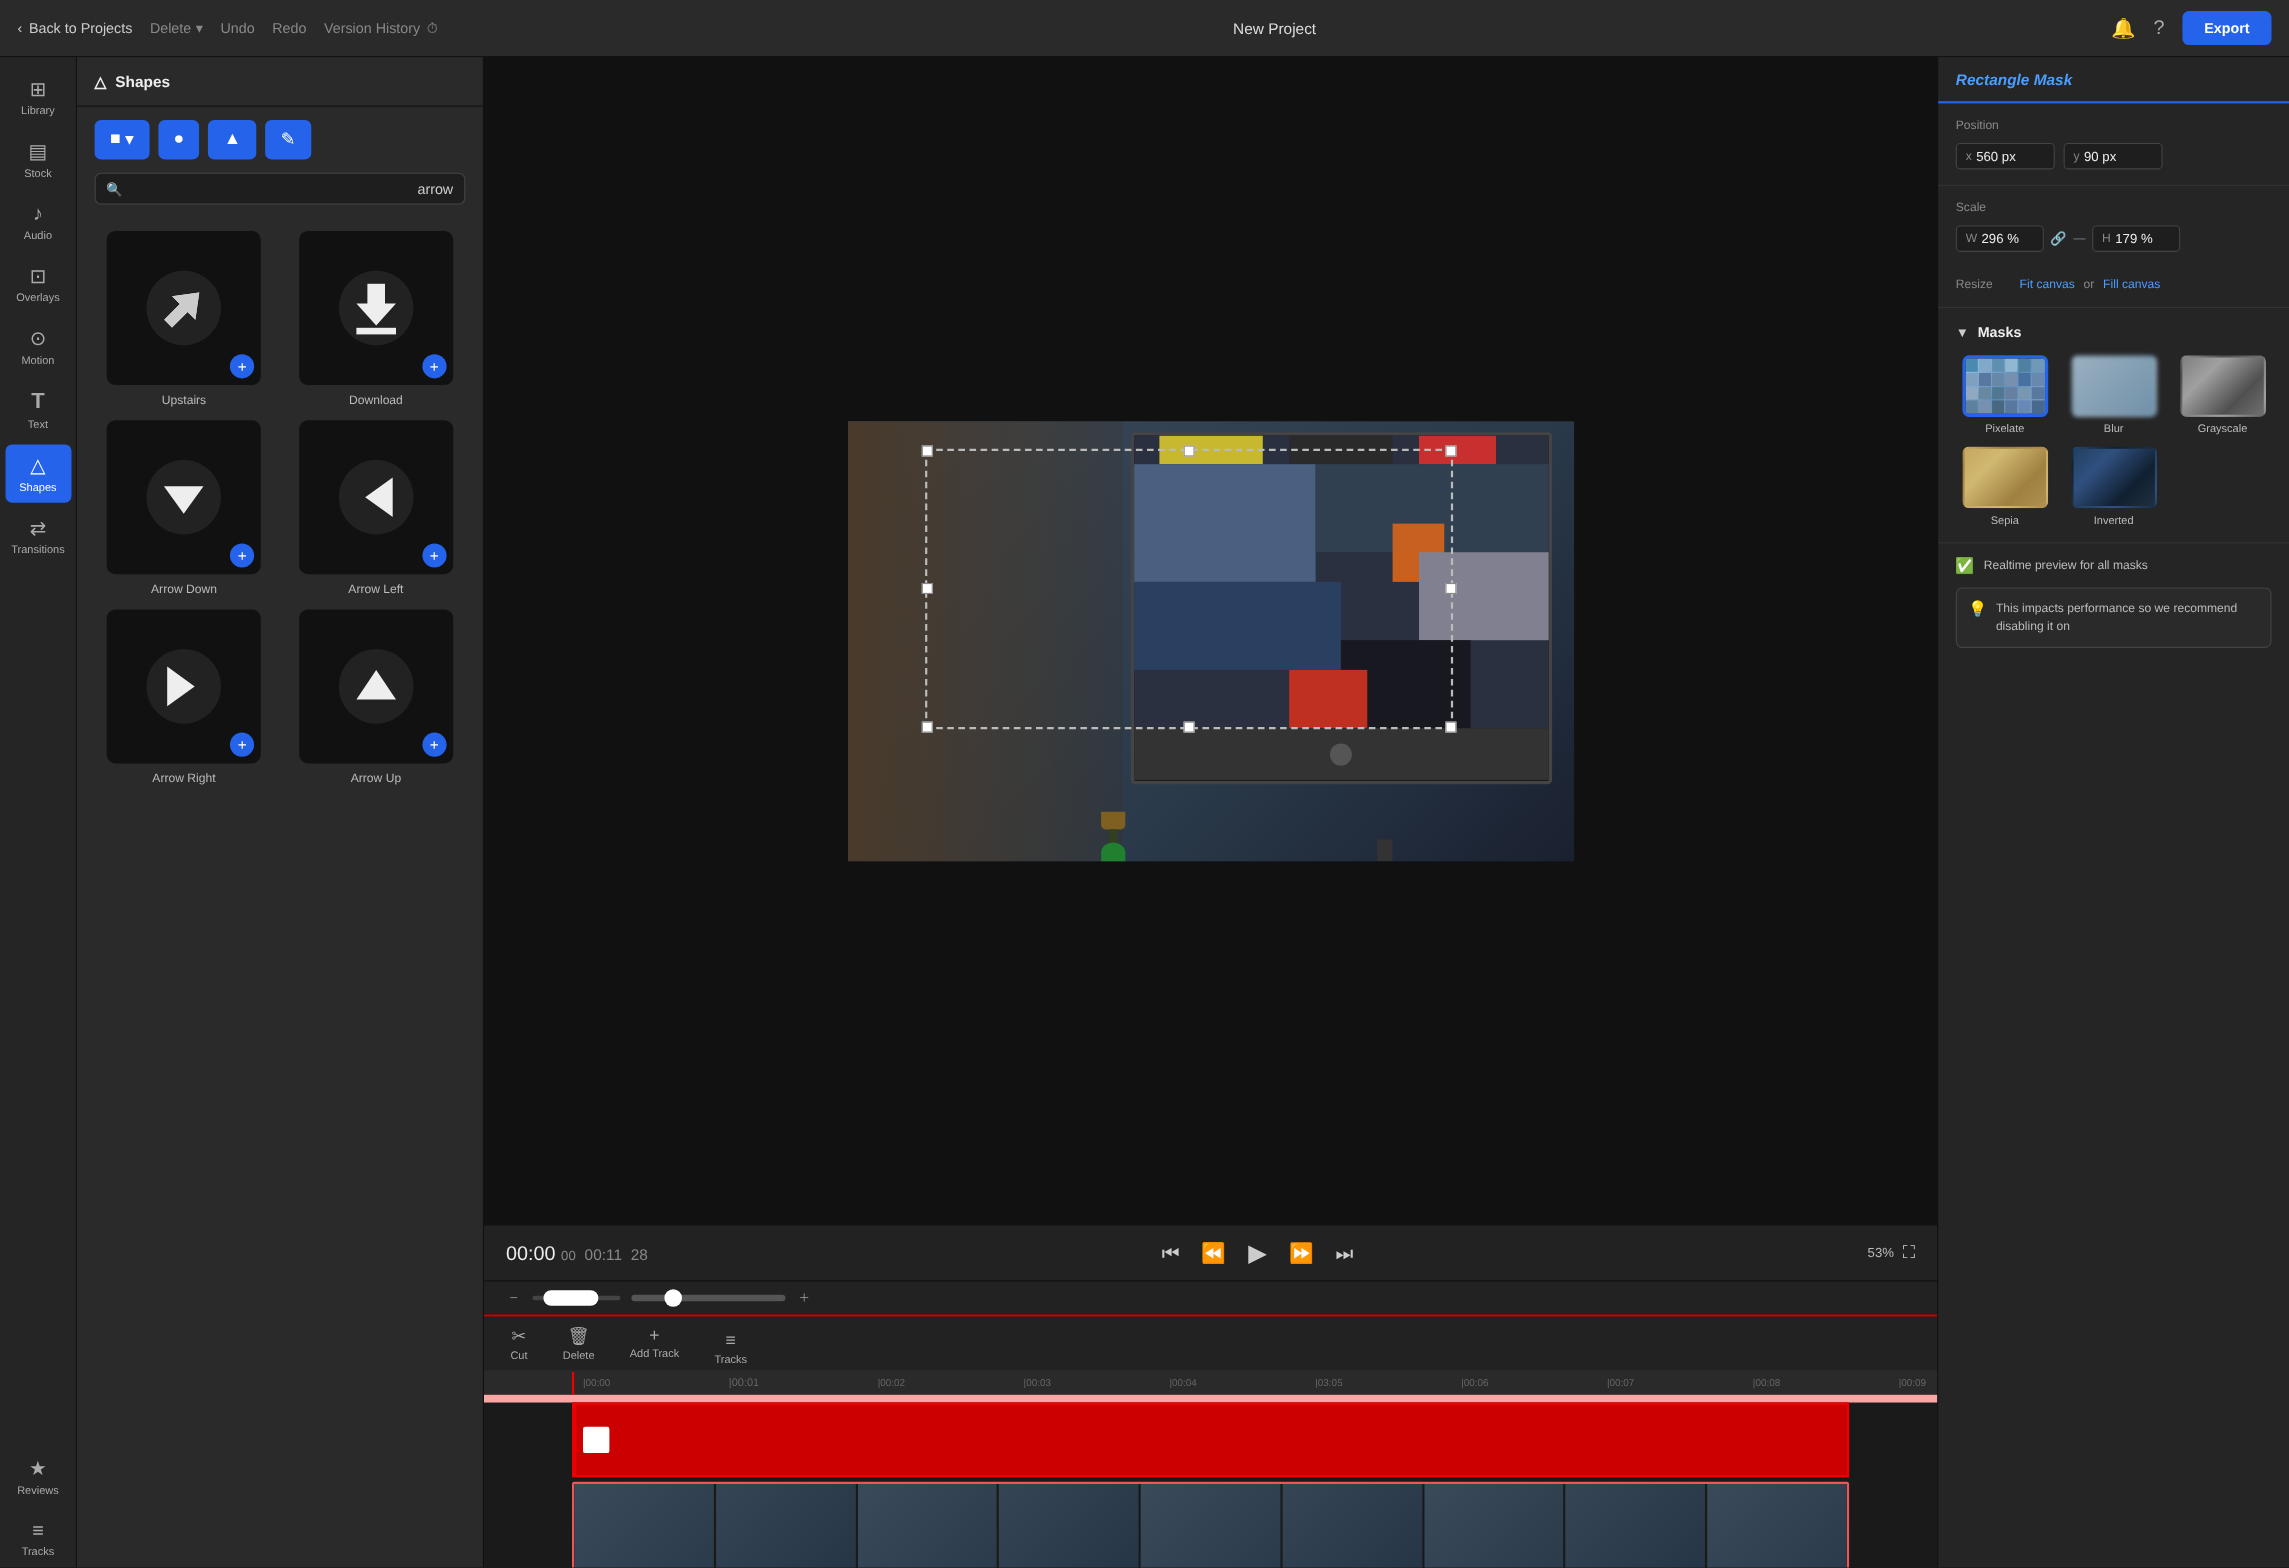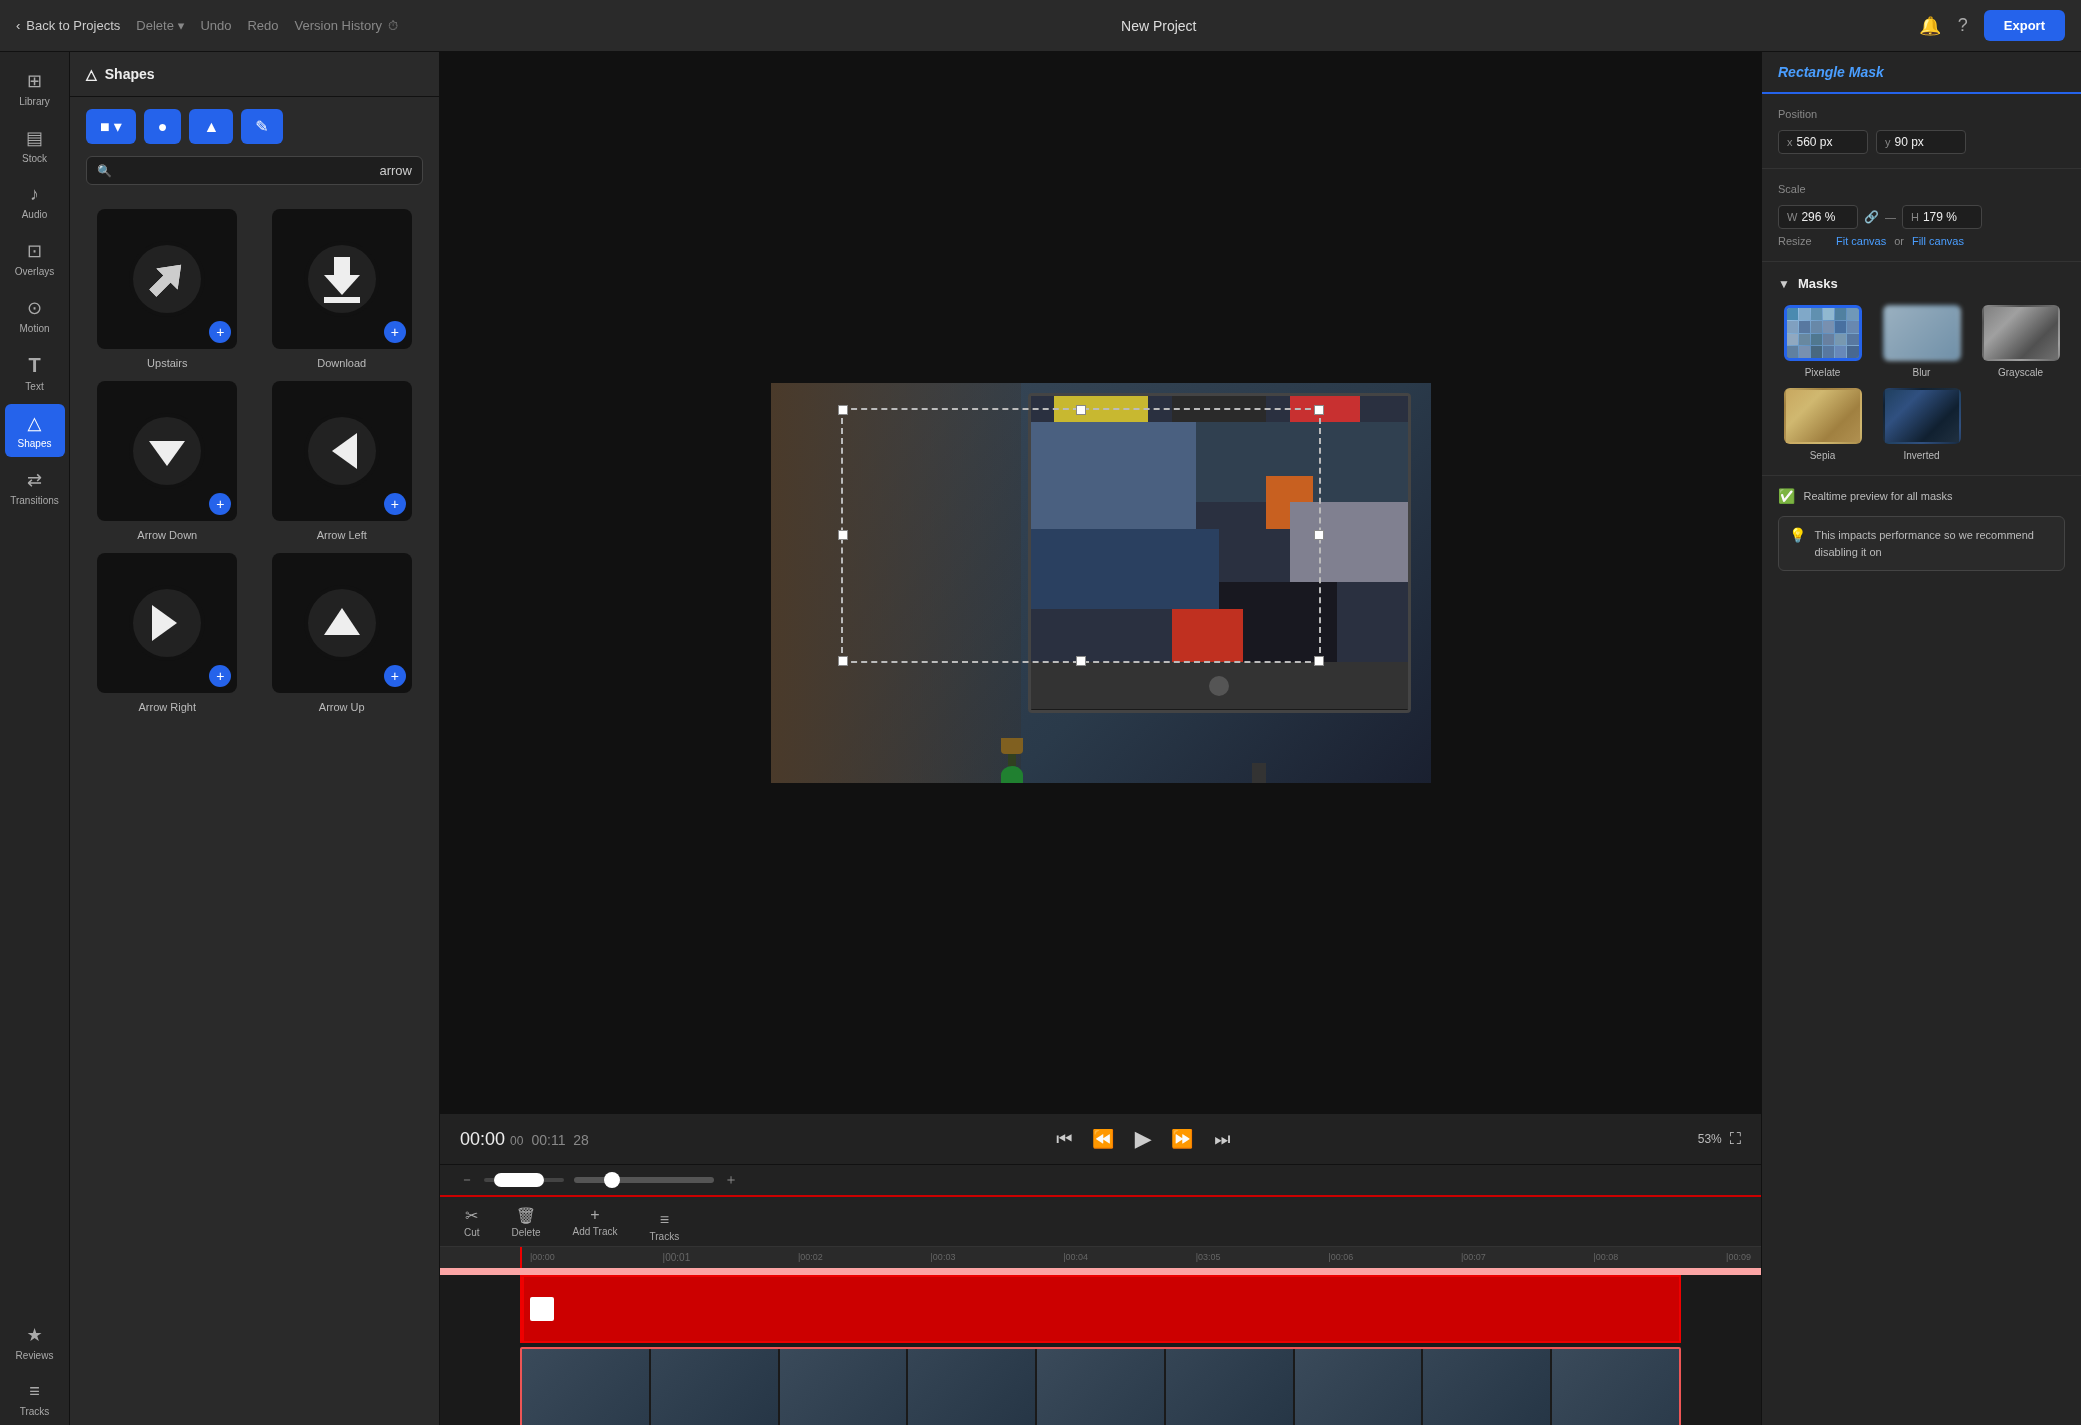--- a/index.html
+++ b/index.html
@@ -75,21 +75,21 @@
     .right-section-label { font-size: 11px; color: #888; margin-bottom: 10px; text-transform: none; font-weight: 500; }
     .input-row { display: flex; align-items: center; gap: 8px; }
     .coord-field { display: flex; align-items: center; gap: 4px; background: #1e1e1e; border: 1px solid #444; border-radius: 4px; padding: 4px 8px; width: 90px; }
     .coord-label { color: #888; font-size: 11px; }
     .coord-value { color: #eee; font-size: 12px; }
     .scale-row { display: flex; align-items: center; gap: 6px; margin-top: 6px; }
     .scale-field { display: flex; align-items: center; gap: 4px; background: #1e1e1e; border: 1px solid #444; border-radius: 4px; padding: 4px 8px; width: 80px; }
     .scale-label { color: #888; font-size: 11px; }
     .scale-value { color: #eee; font-size: 12px; }
     .link-icon { color: #888; font-size: 12px; }
-    .resize-row { display: flex; align-items: flex-end; gap: 8px; margin-top: 6px; }
+    .resize-row { display: flex; align-items: flex-end; gap: 8px; margin-top: 24px; }
     .resize-label { color: #888; font-size: 11px; width: 50px; }
     .resize-btn { color: #4a9eff; font-size: 11px; cursor: pointer; }
 
     
     .masks-section { padding: 14px 16px; }
     .masks-header { display: flex; align-items: center; gap: 8px; margin-bottom: 14px; }
     .masks-title { font-size: 13px; font-weight: 700; color: #eee; }
     .masks-grid { display: grid; grid-template-columns: repeat(3, 1fr); gap: 10px; }
     .mask-item { display: flex; flex-direction: column; align-items: center; gap: 6px; cursor: pointer; }
     .mask-thumb { width: 78px; height: 56px; border-radius: 6px; overflow: hidden; border: 2px solid transparent; }

